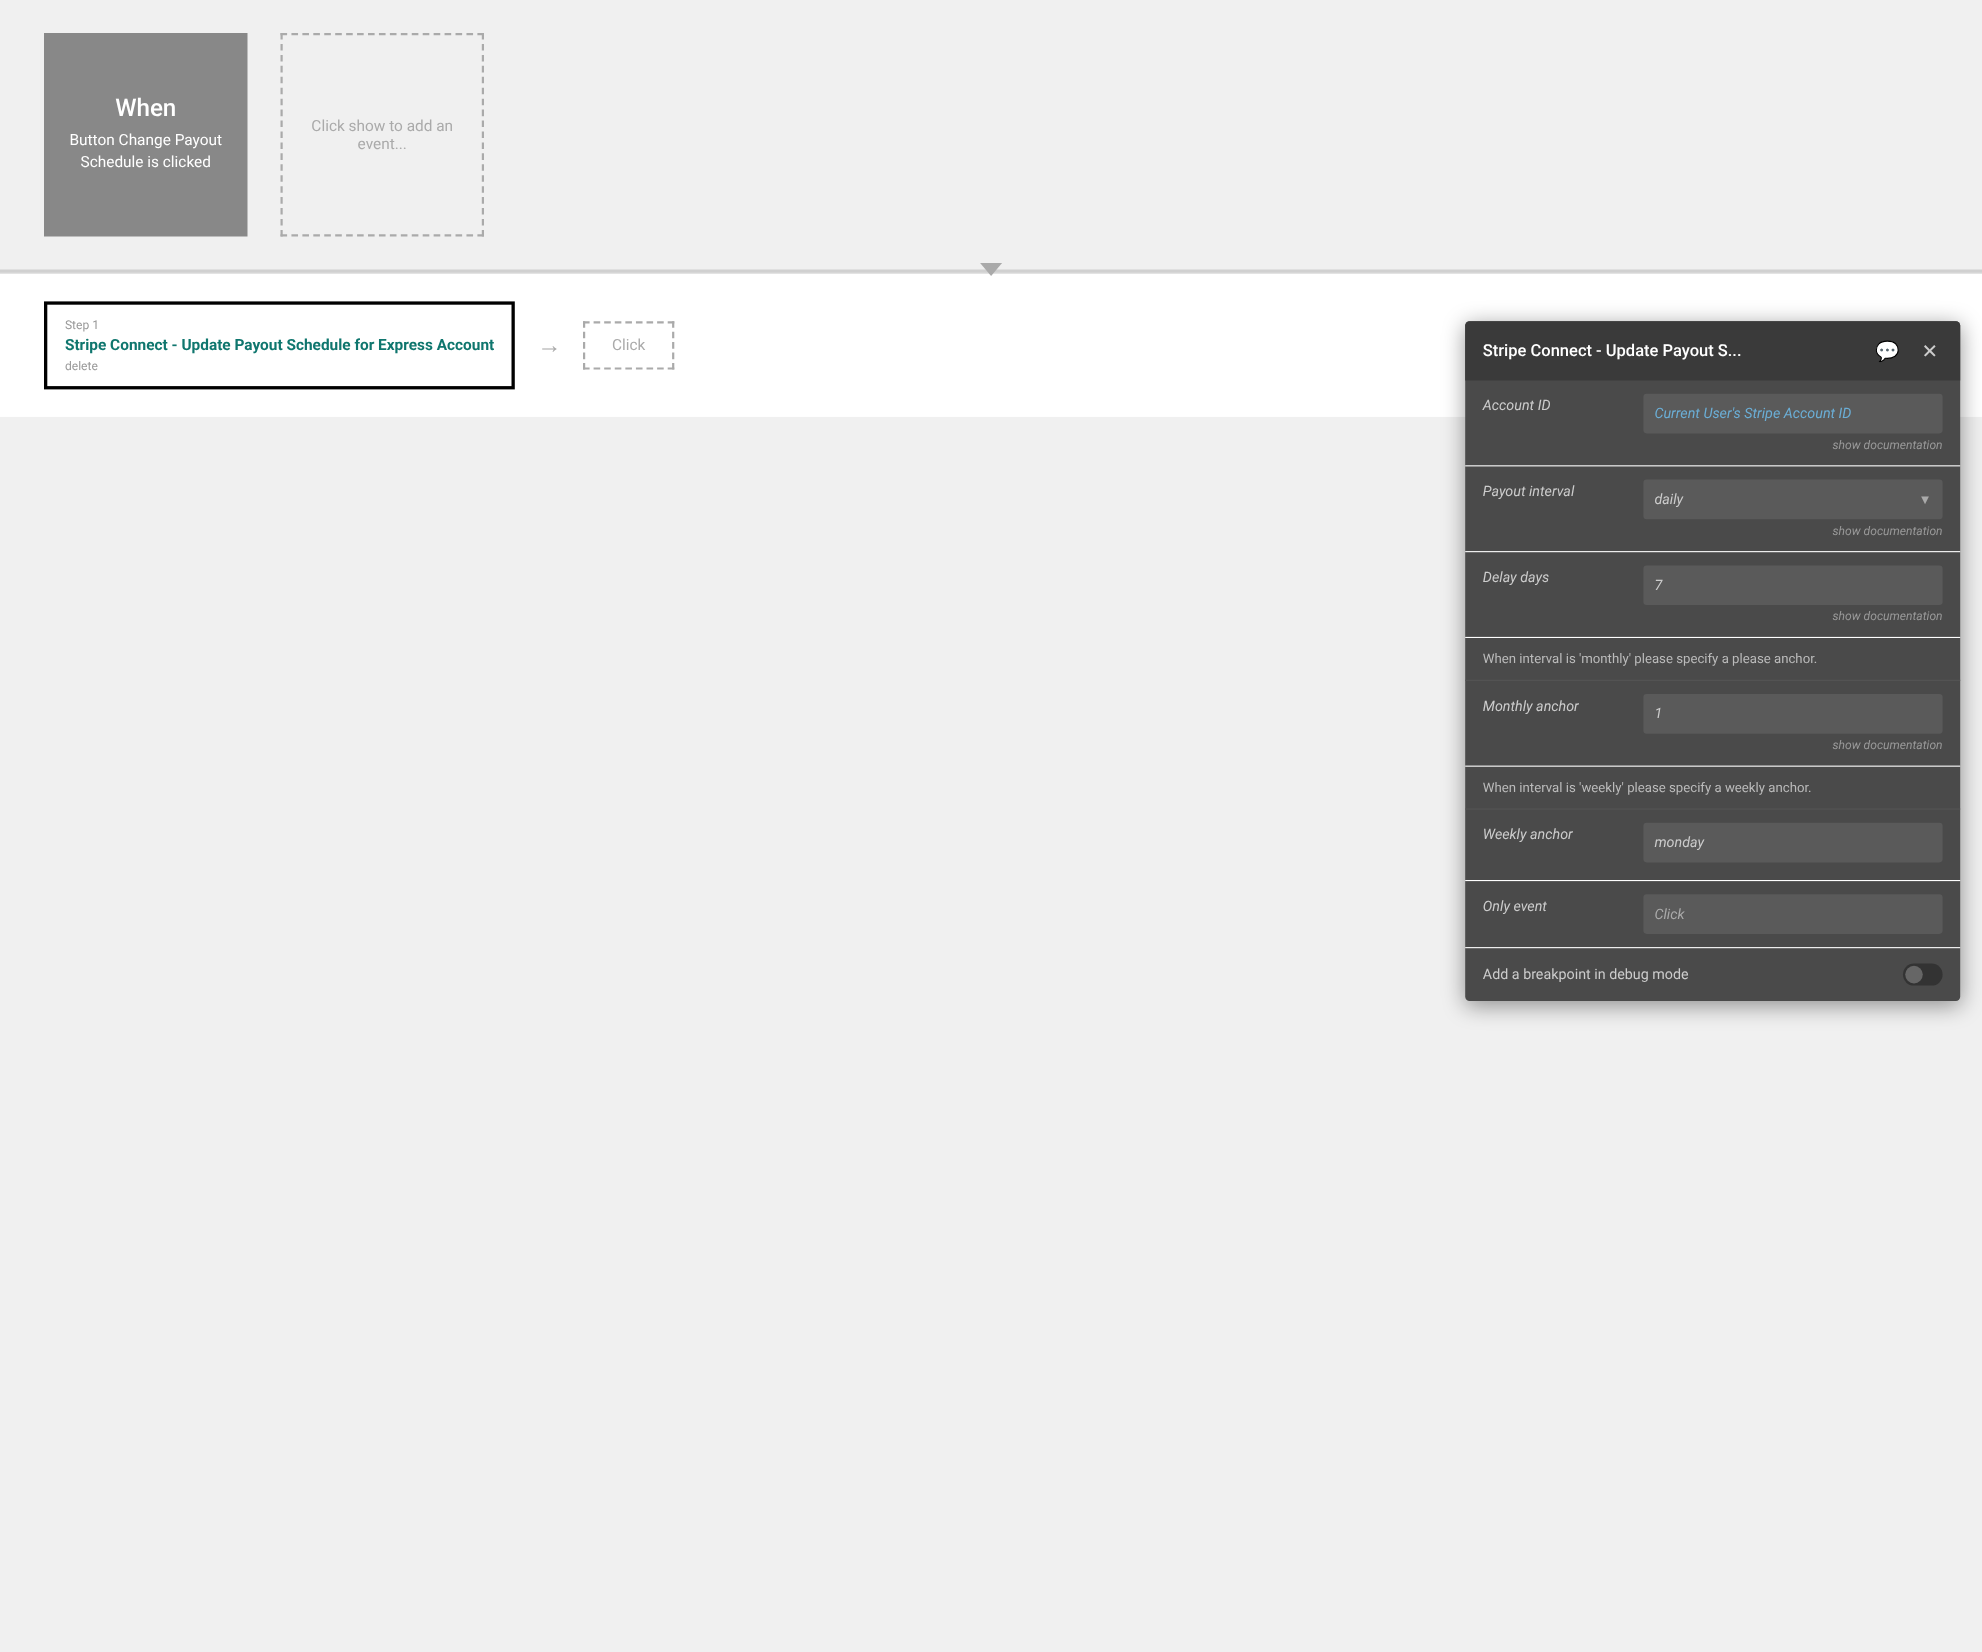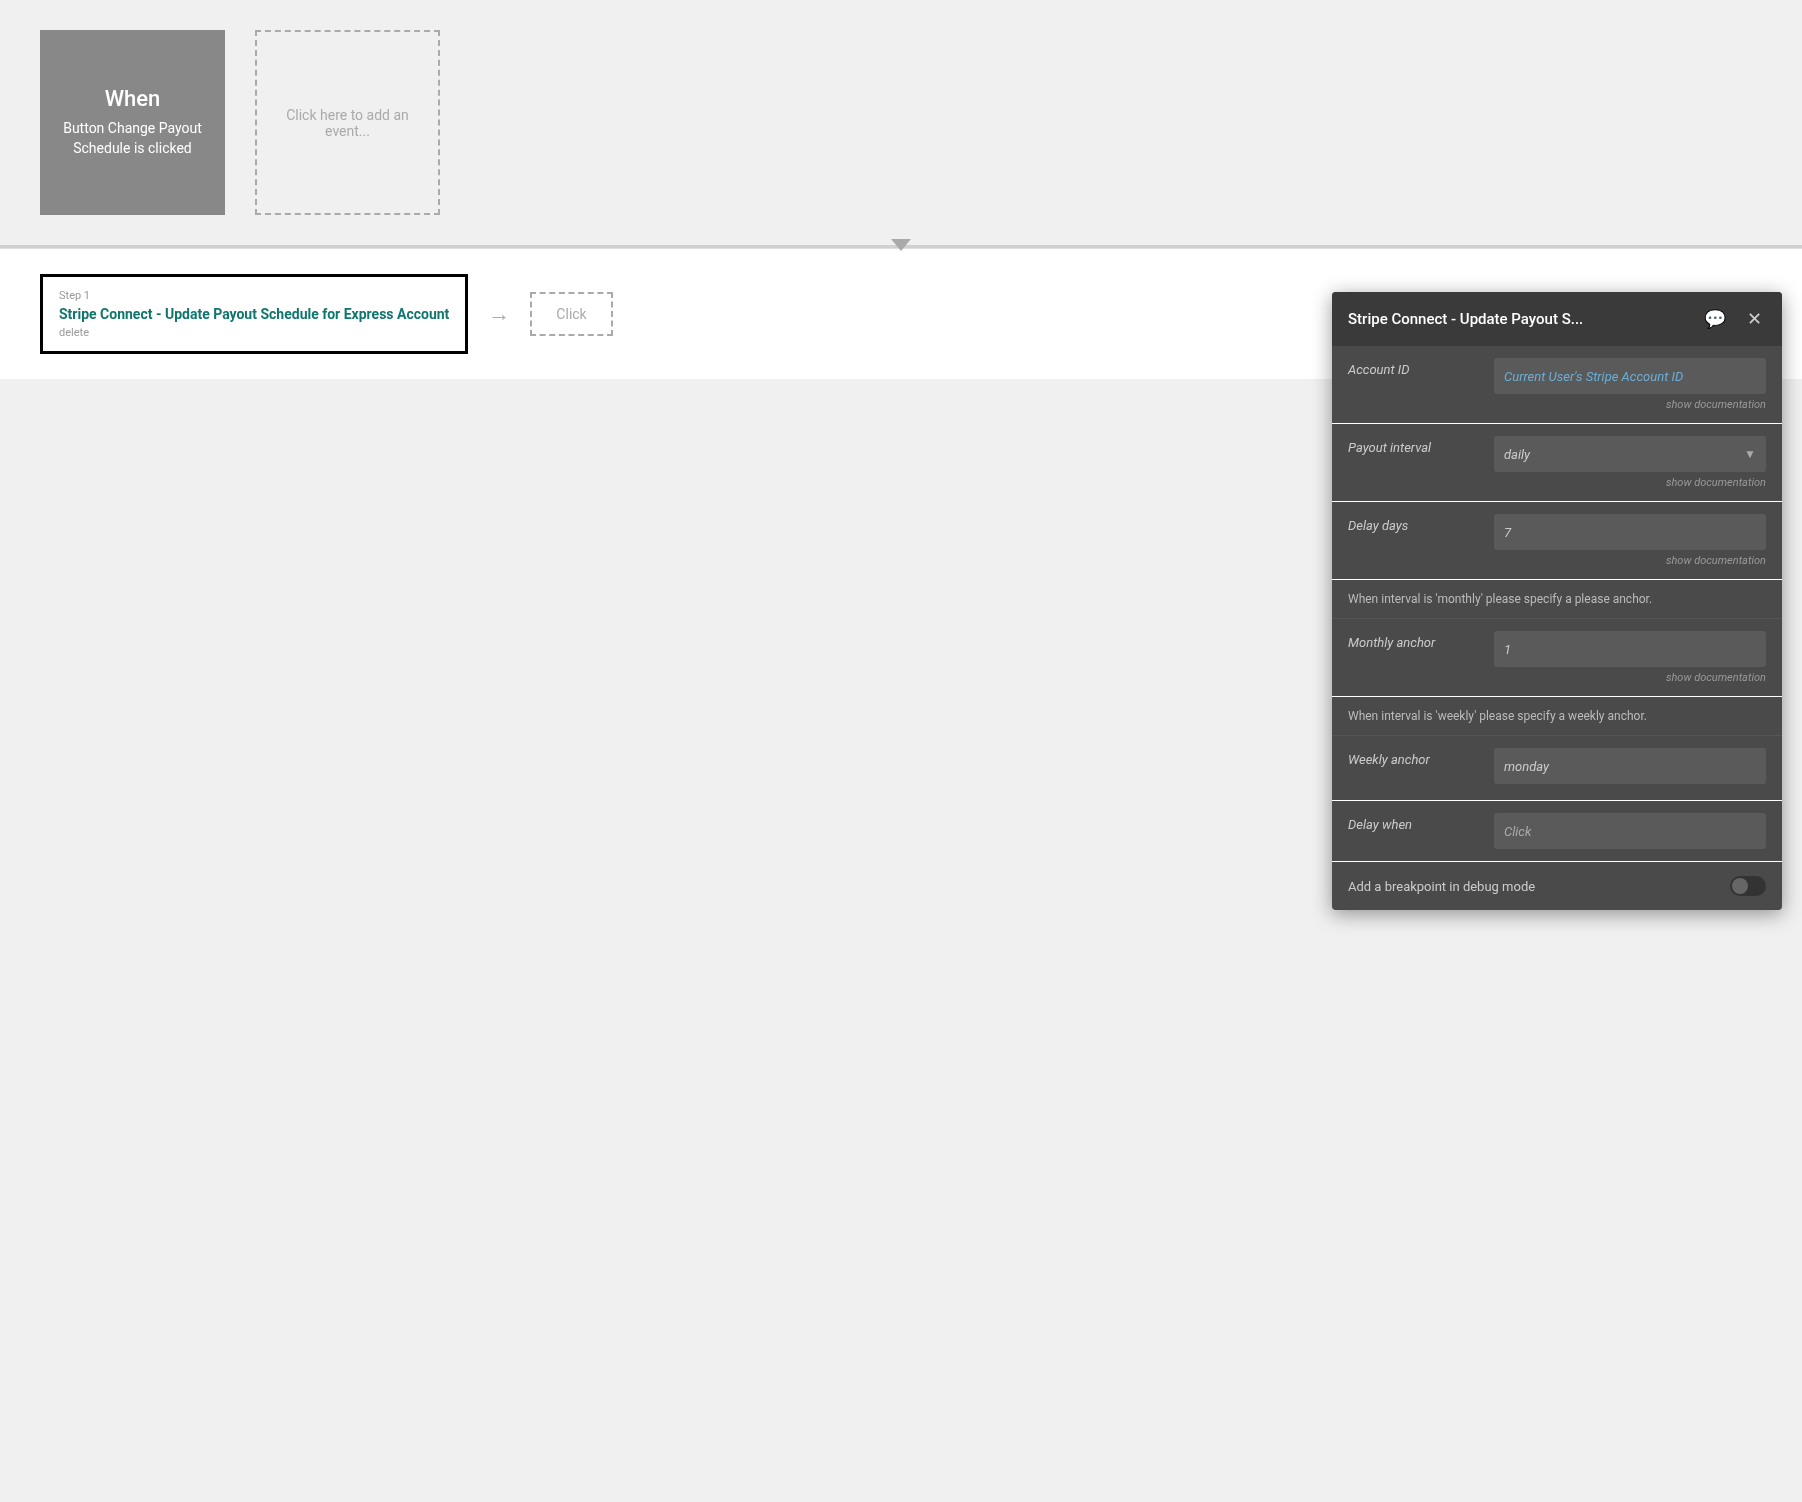--- a/index.html
+++ b/index.html
@@ -311,21 +311,21 @@
 </head>
 <body>
 
 <div class="workflow-top">
   <div class="trigger-box">
     <div class="when-label">When</div>
     <div class="trigger-desc">Button Change Payout Schedule is clicked</div>
   </div>
 
   <div class="add-event-box">
-    <span>Click here to add an event...</span>
+    <span>Click show to add an event...</span>
   </div>
 </div>
 
 <div class="workflow-divider"></div>
 
 <div class="workflow-bottom">
   <div class="step-container">
     <div class="step-label">Step 1</div>
     <div class="step-title">Stripe Connect - Update Payout Schedule for Express Account</div>
     <div class="step-delete">delete</div>
@@ -402,21 +402,21 @@
       <div class="field-label">Weekly anchor</div>
       <div class="field-value-col">
         <div class="text-input-field">
           <span>monday</span>
         </div>
         <div class="show-docs"></div>
       </div>
     </div>
 
     <div class="field-row">
-      <div class="field-label">Delay when</div>
+      <div class="field-label">Only event</div>
       <div class="field-value-col">
         <div class="field-value clickable-placeholder">Click</div>
       </div>
     </div>
 
     <div class="toggle-row">
       <div class="toggle-label">Add a breakpoint in debug mode</div>
       <div class="toggle-switch"></div>
     </div>
 

